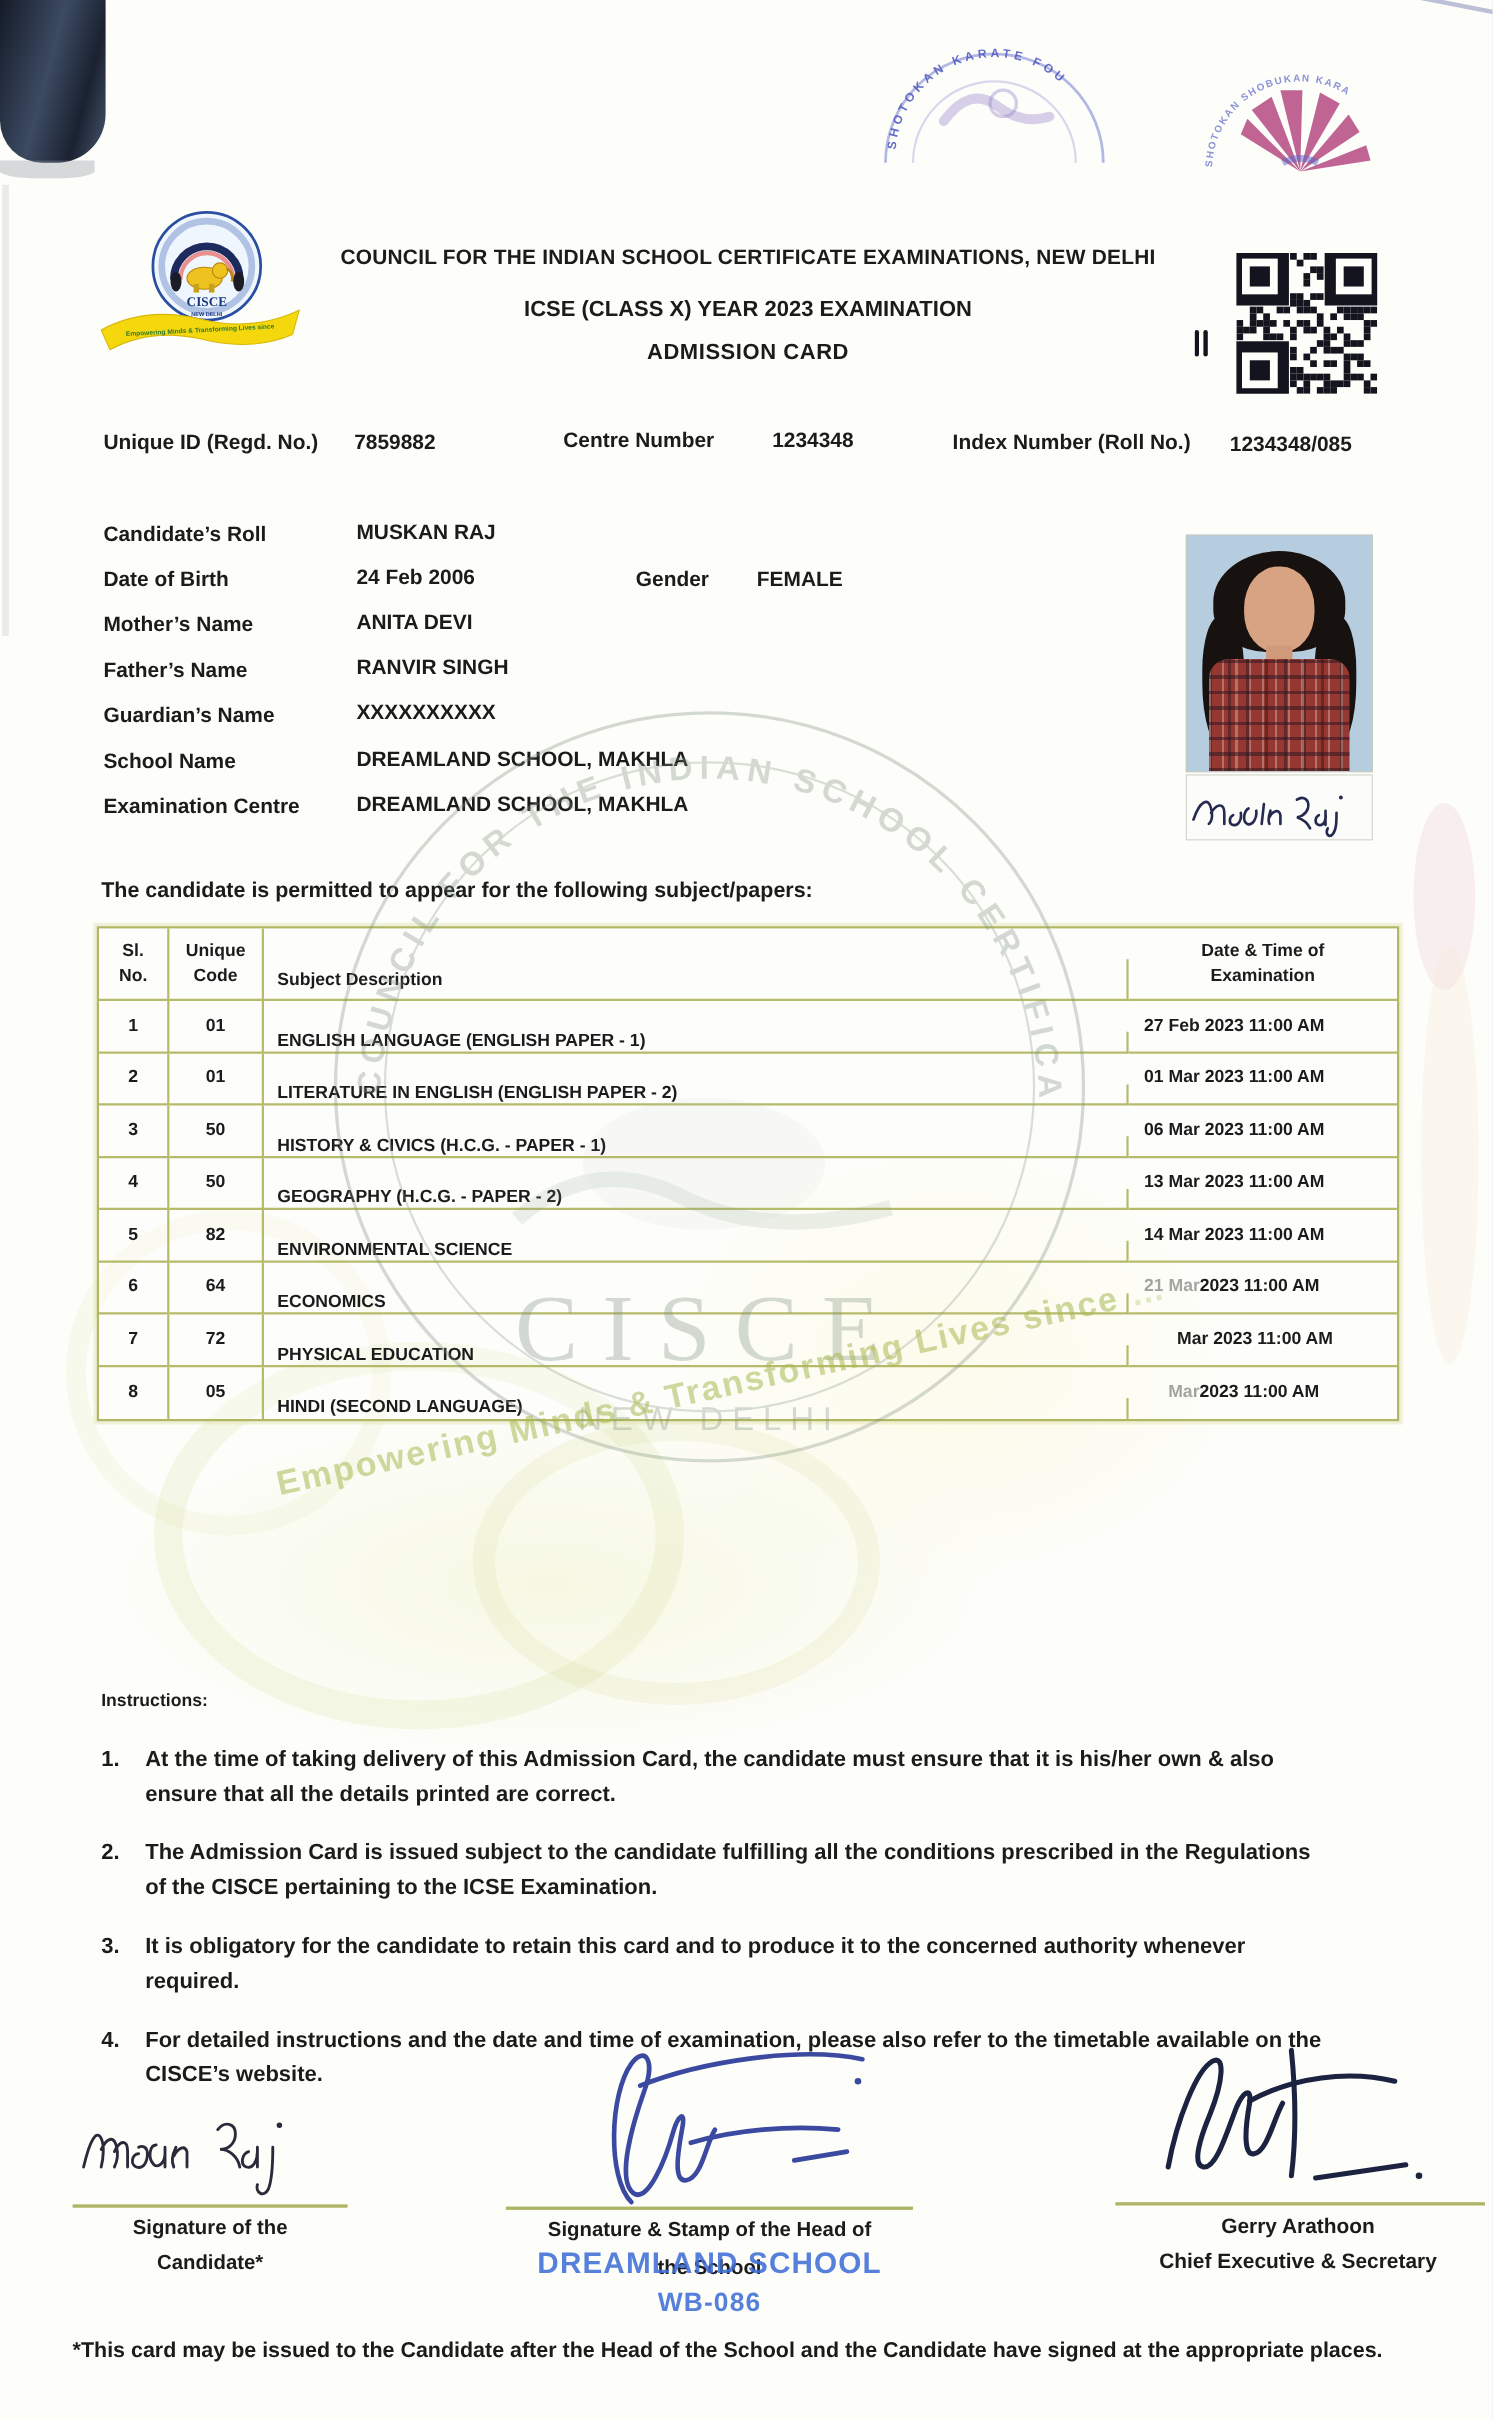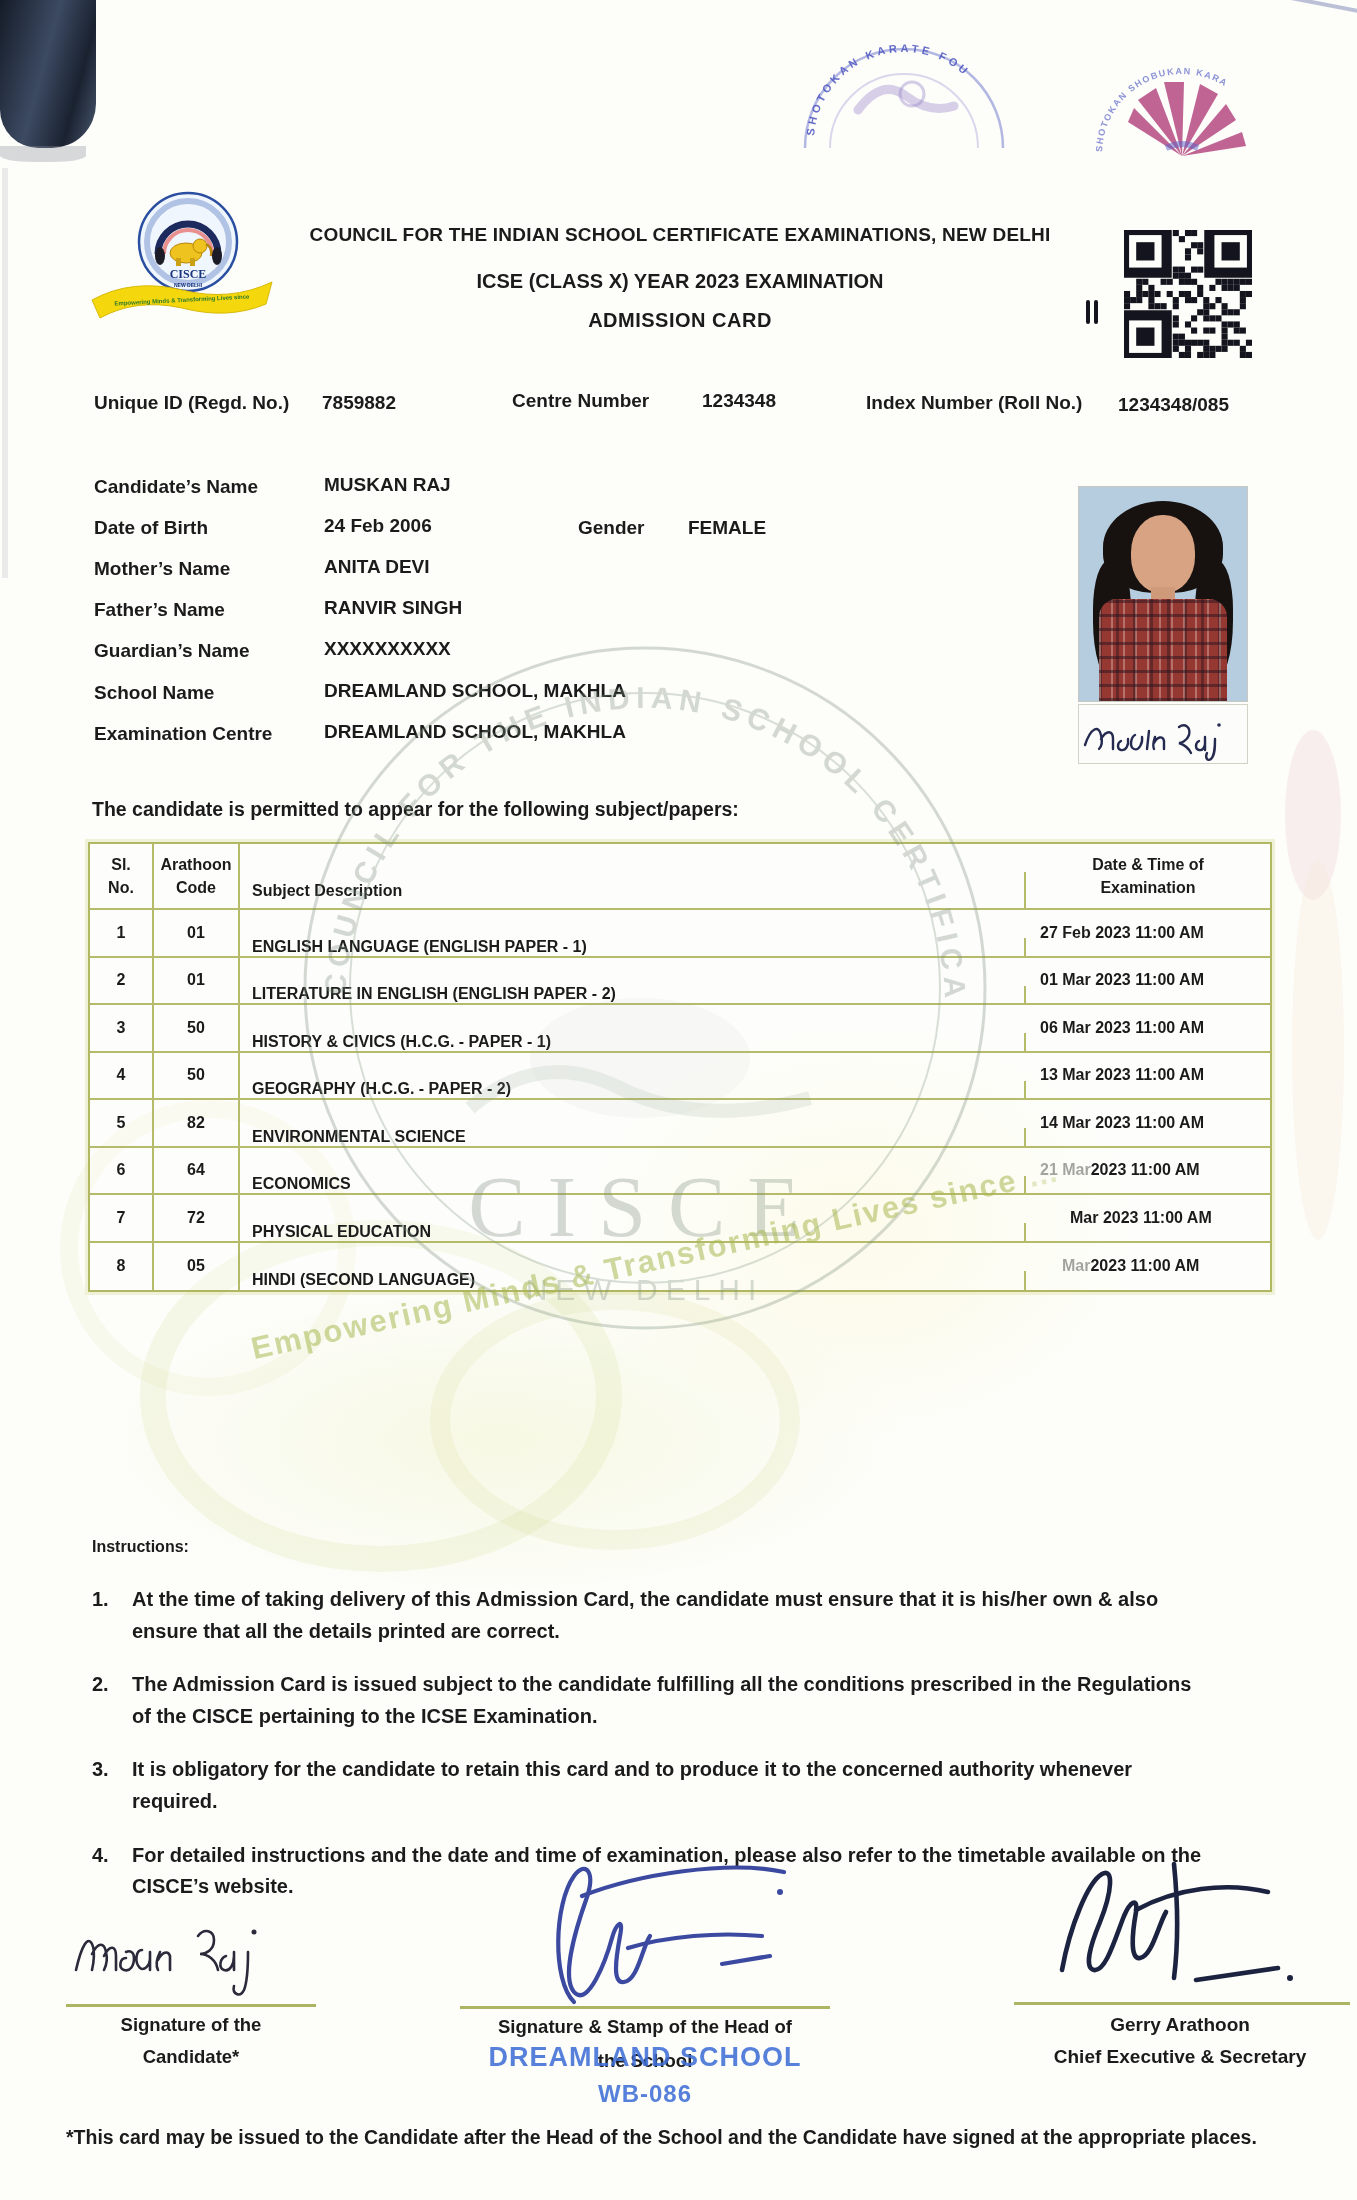--- a/index.html
+++ b/index.html
@@ -281,21 +281,21 @@
       </svg>
   </div>
 
   <span class="abs lab" style="left:94px;top:392px;">Unique ID (Regd. No.)</span>
   <span class="abs val" style="left:322px;top:392px;">7859882</span>
   <span class="abs lab" style="left:512px;top:390px;">Centre Number</span>
   <span class="abs val" style="left:702px;top:390px;">1234348</span>
   <span class="abs lab" style="left:866px;top:392px;">Index Number (Roll No.)</span>
   <span class="abs val" style="left:1118px;top:394px;">1234348/085</span>
 
-  <span class="abs lab" style="left:94px;top:476px;">Candidate’s Name</span>
+  <span class="abs lab" style="left:94px;top:476px;">Candidate’s Roll</span>
   <span class="abs val" style="left:324px;top:474px;">MUSKAN RAJ</span>
   <span class="abs lab" style="left:94px;top:517px;">Date of Birth</span>
   <span class="abs val" style="left:324px;top:515px;">24 Feb 2006</span>
   <span class="abs lab" style="left:578px;top:517px;">Gender</span>
   <span class="abs val" style="left:688px;top:517px;">FEMALE</span>
   <span class="abs lab" style="left:94px;top:558px;">Mother’s Name</span>
   <span class="abs val" style="left:324px;top:556px;">ANITA DEVI</span>
   <span class="abs lab" style="left:94px;top:599px;">Father’s Name</span>
   <span class="abs val" style="left:324px;top:597px;">RANVIR SINGH</span>
   <span class="abs lab" style="left:94px;top:640px;">Guardian’s Name</span>
@@ -325,21 +325,21 @@
 
   <div class="abs subject-table">
     <div class="cell center">
         <span class="hdr2">
           <span>Sl.</span>
           <span>No.</span>
         </span>
       </div>
     <div class="cell center">
         <span class="hdr2">
-          <span>Arathoon</span>
+          <span>Unique</span>
           <span>Code</span>
         </span>
       </div>
     <div class="cell desc" style="align-items:flex-start;padding-top:10px;">
         <span>Subject Description</span>
       </div>
     <div class="cell c4 center">
         <span class="hdr2">
           <span>Date &amp; Time of</span>
           <span>Examination</span>

